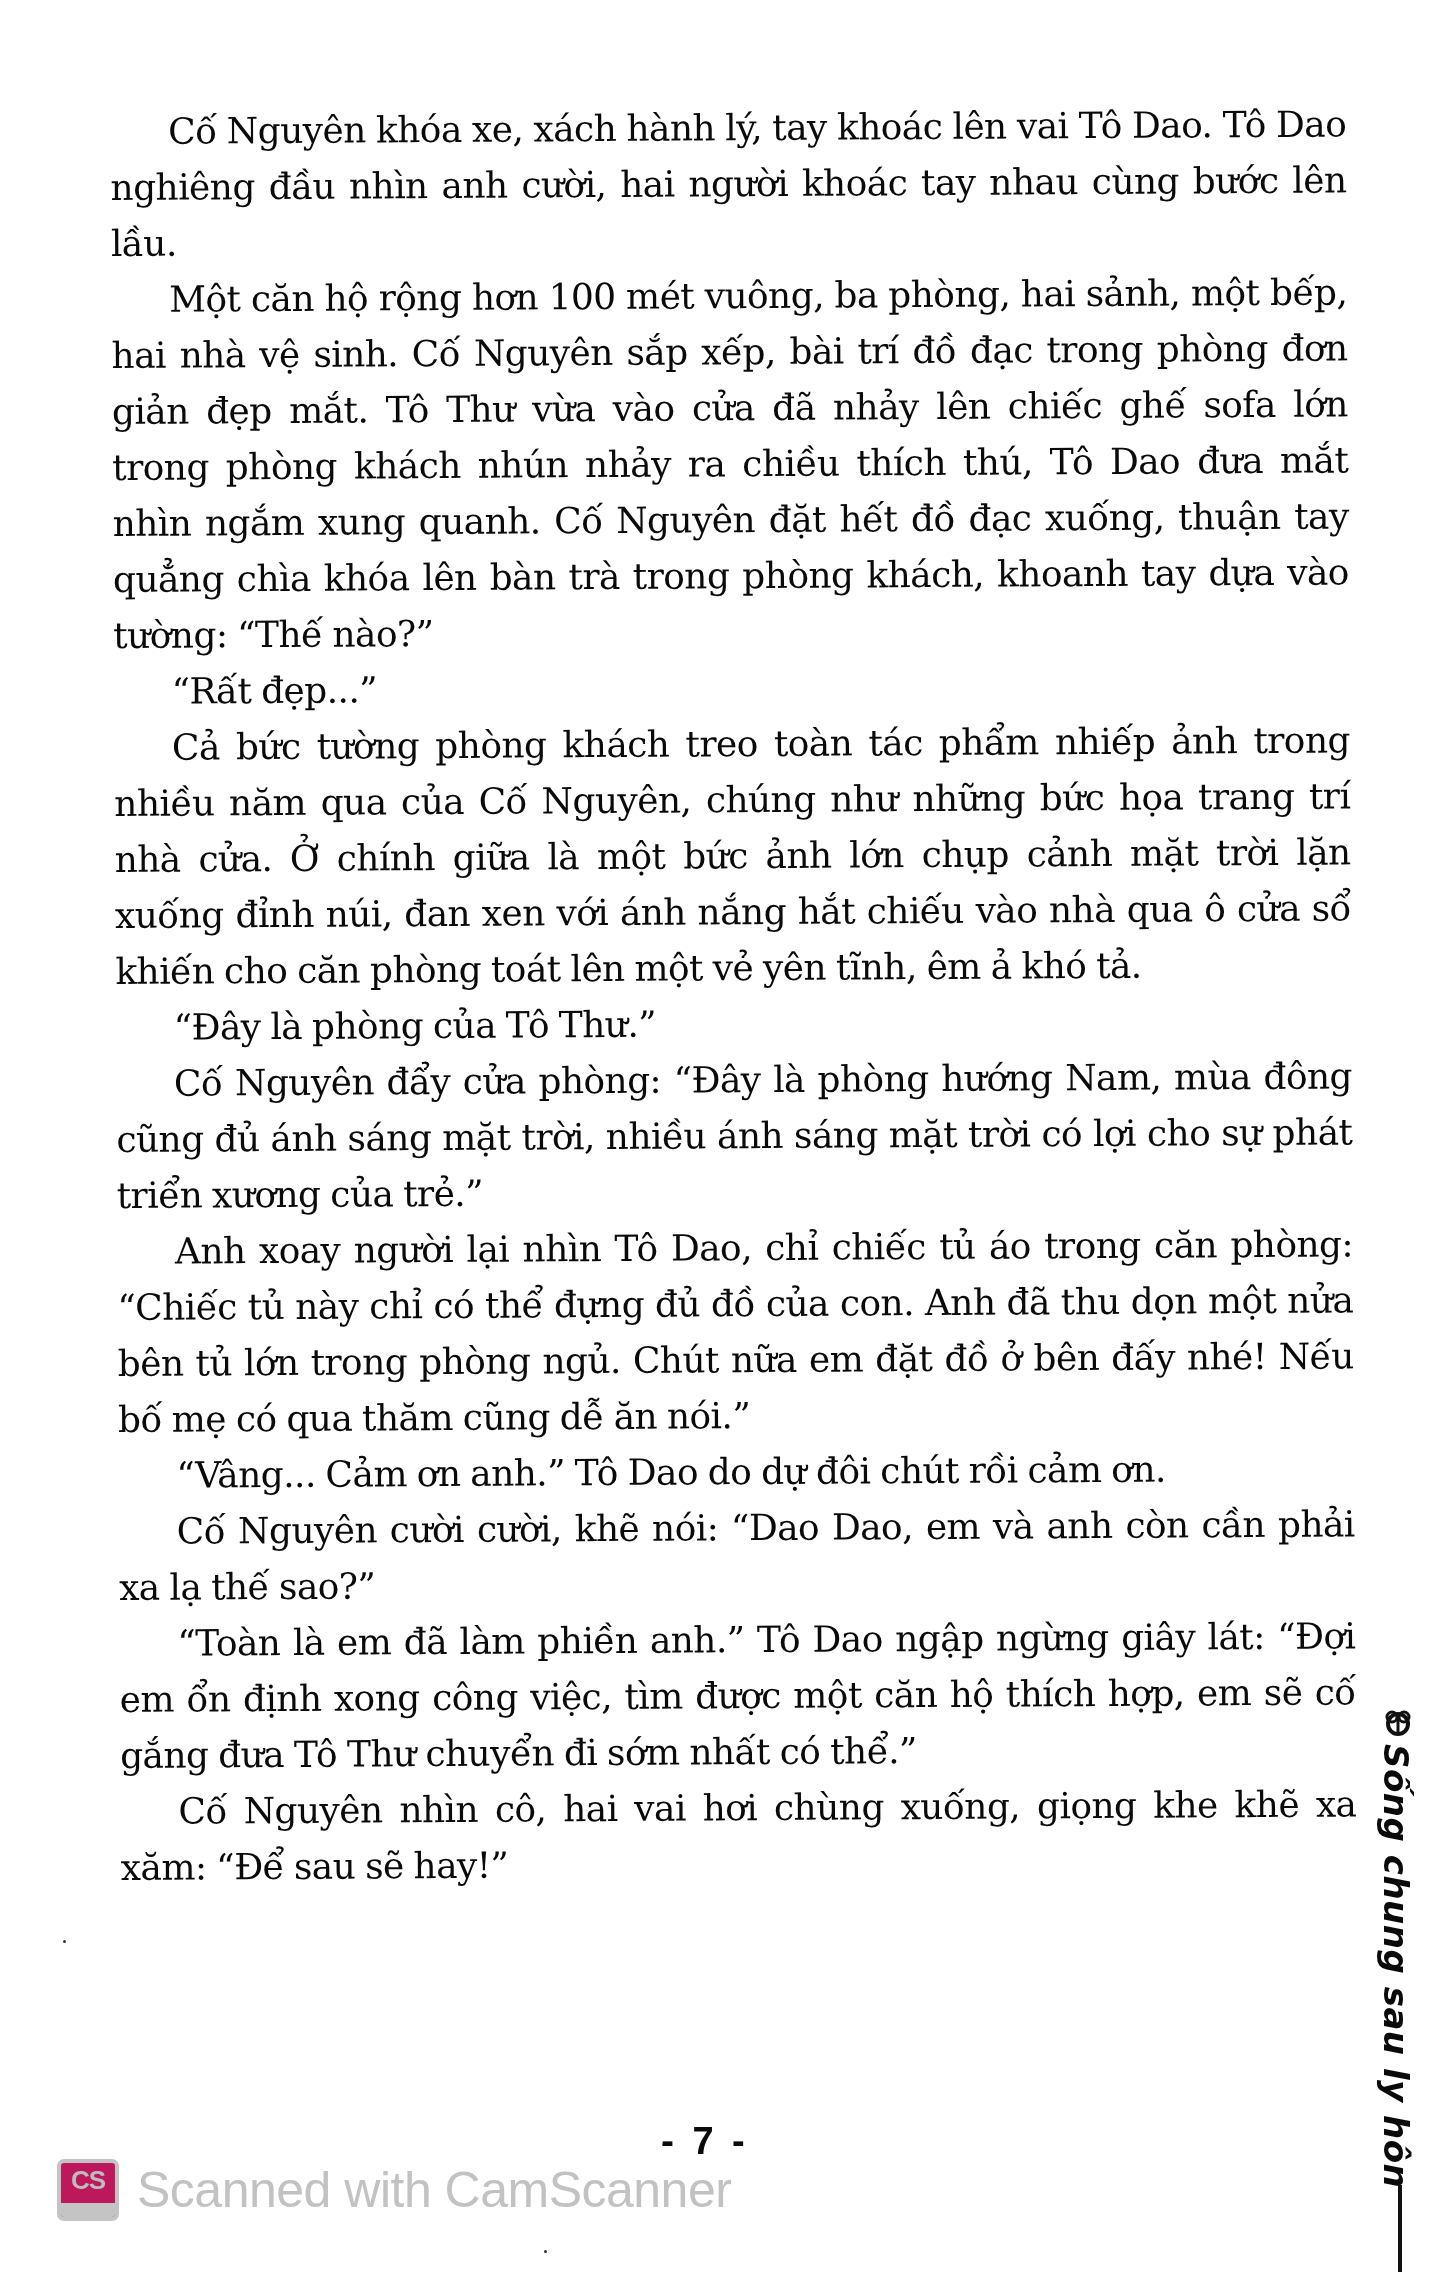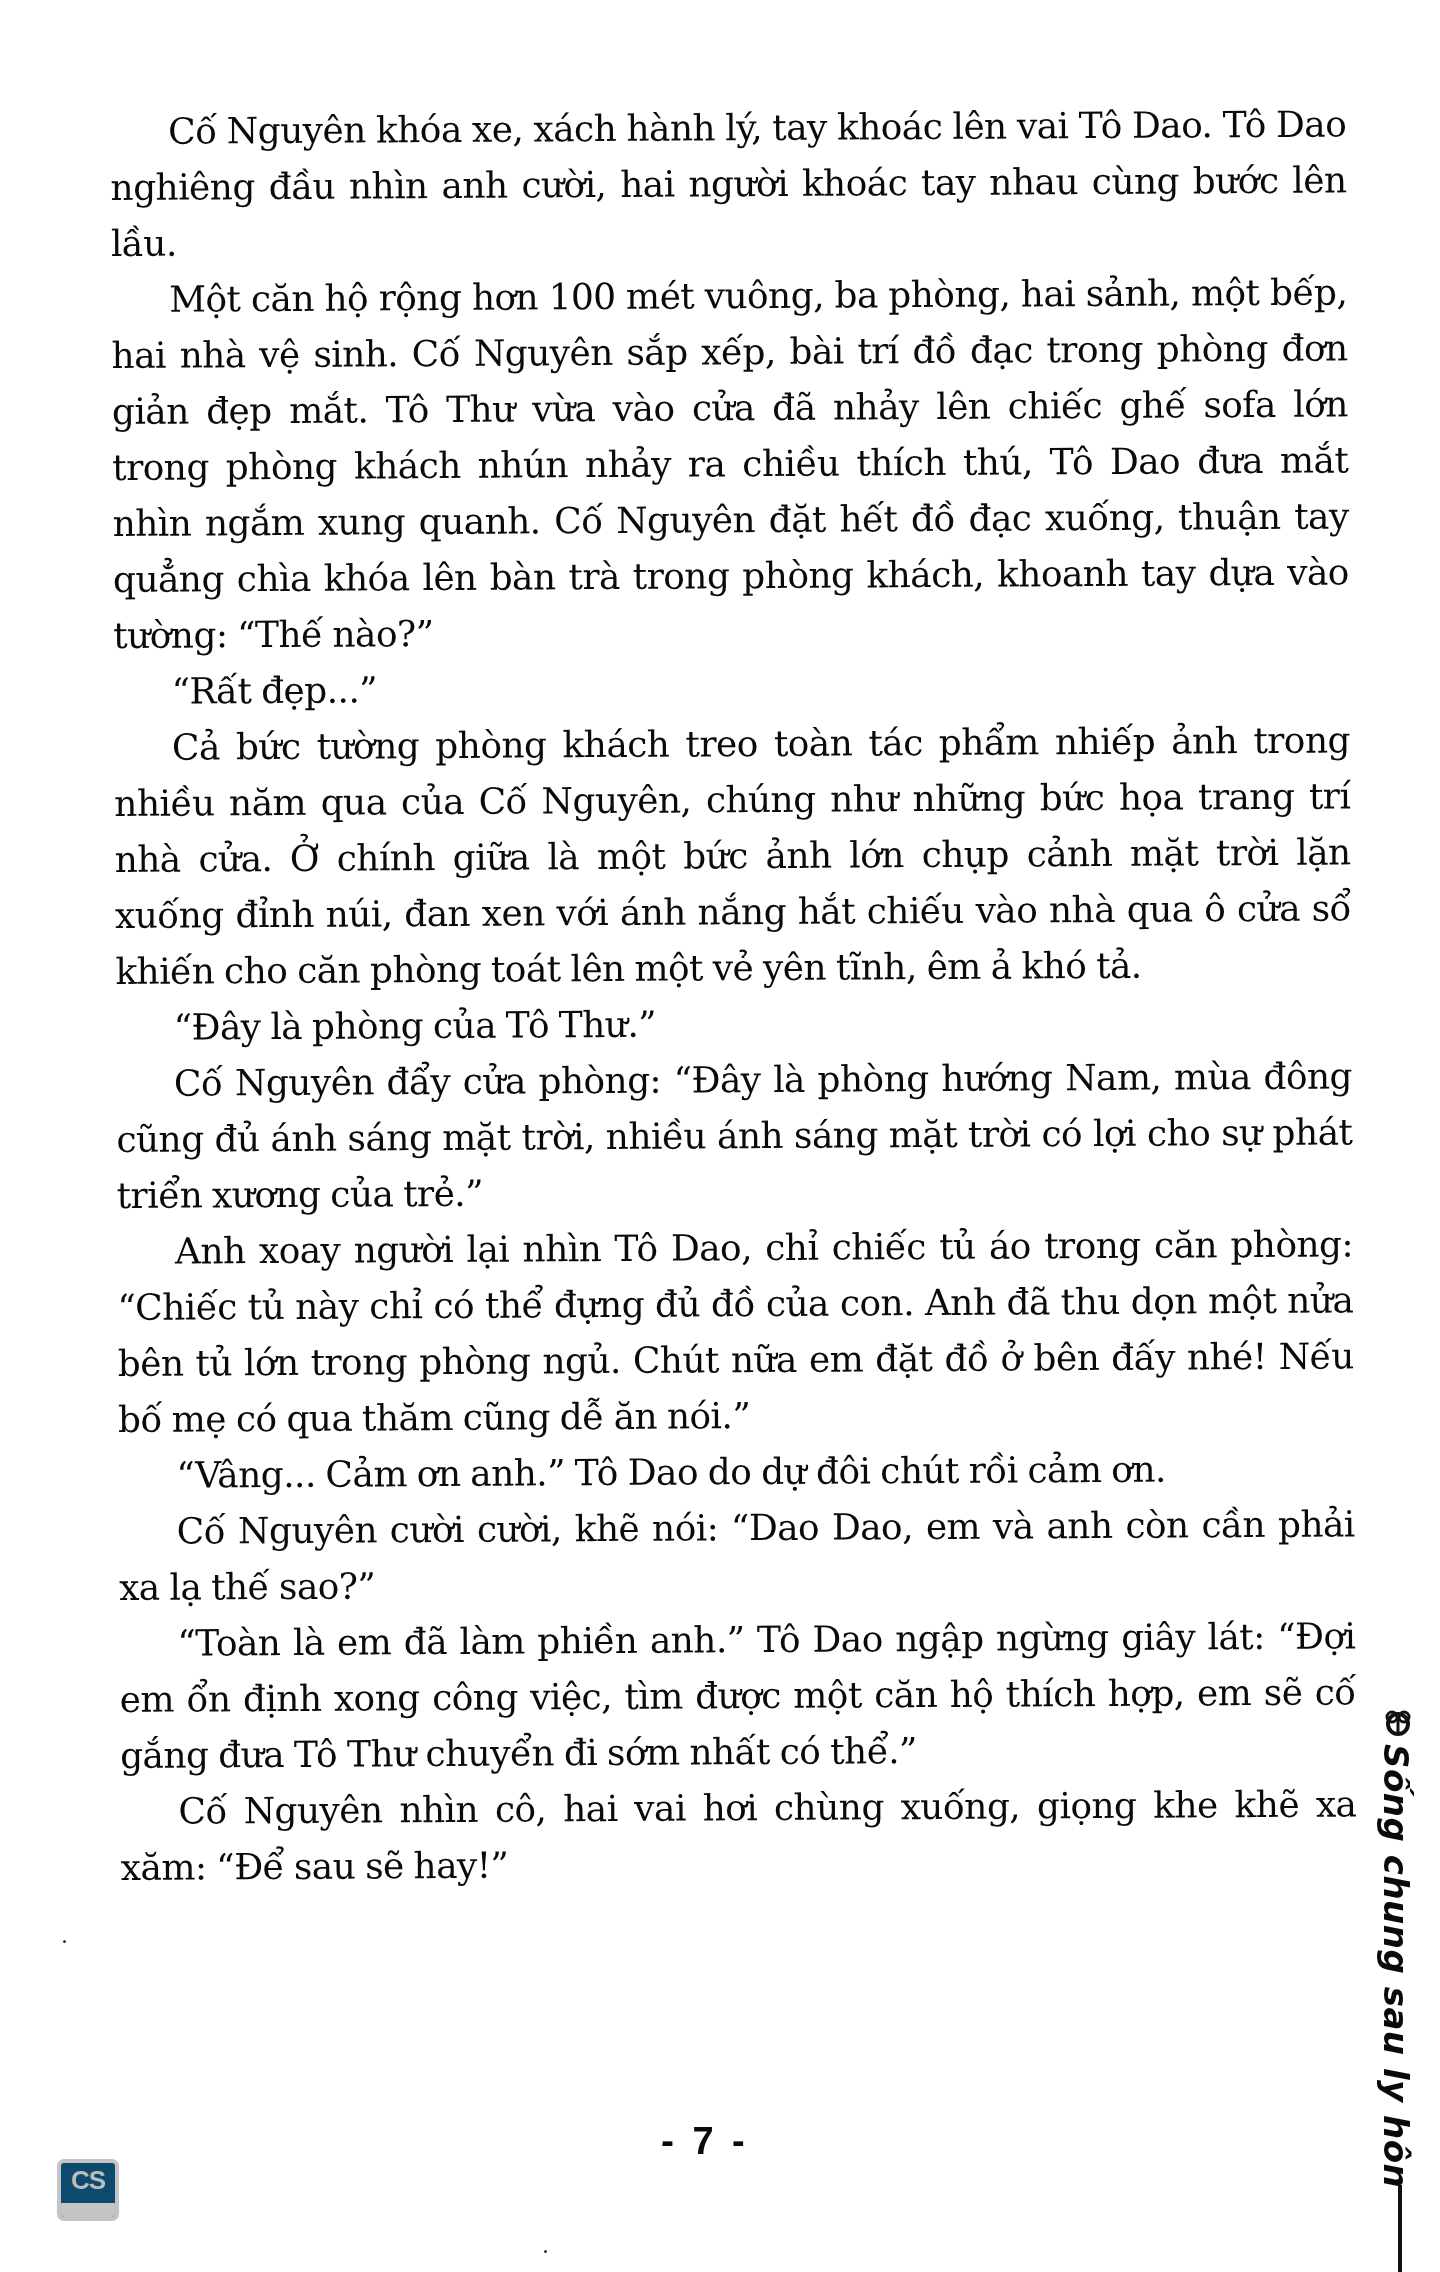--- a/index.html
+++ b/index.html
@@ -89,21 +89,21 @@
     align-items: center;
     gap: 18px;
   }
   .cs-logo {
     width: 62px;
     height: 62px;
     border: 4px solid #c4c4c4;
     border-radius: 7px;
     box-sizing: border-box;
     position: relative;
-    background: #0c4a6e;
+    background: #be185d;
     overflow: hidden;
   }
   .cs-logo .cs-text {
     position: absolute;
     left: 0; right: 0; top: 2px;
     text-align: center;
     font-family: "Liberation Sans", "DejaVu Sans", sans-serif;
     font-weight: bold;
     font-size: 26px;
     color: #bdbdbd;
@@ -163,13 +163,14 @@
   </span>
   <div class="spine-title">Sống chung sau ly hôn</div>
   <div class="spine-rule"></div>
 </div>
 
 <div class="watermark">
   <div class="cs-logo">
     <span class="cs-text">CS</span>
     <span class="cs-bar"></span>
   </div>
+  <span class="watermark-text">Scanned with CamScanner</span>
 </div>
 
 </body></html>

